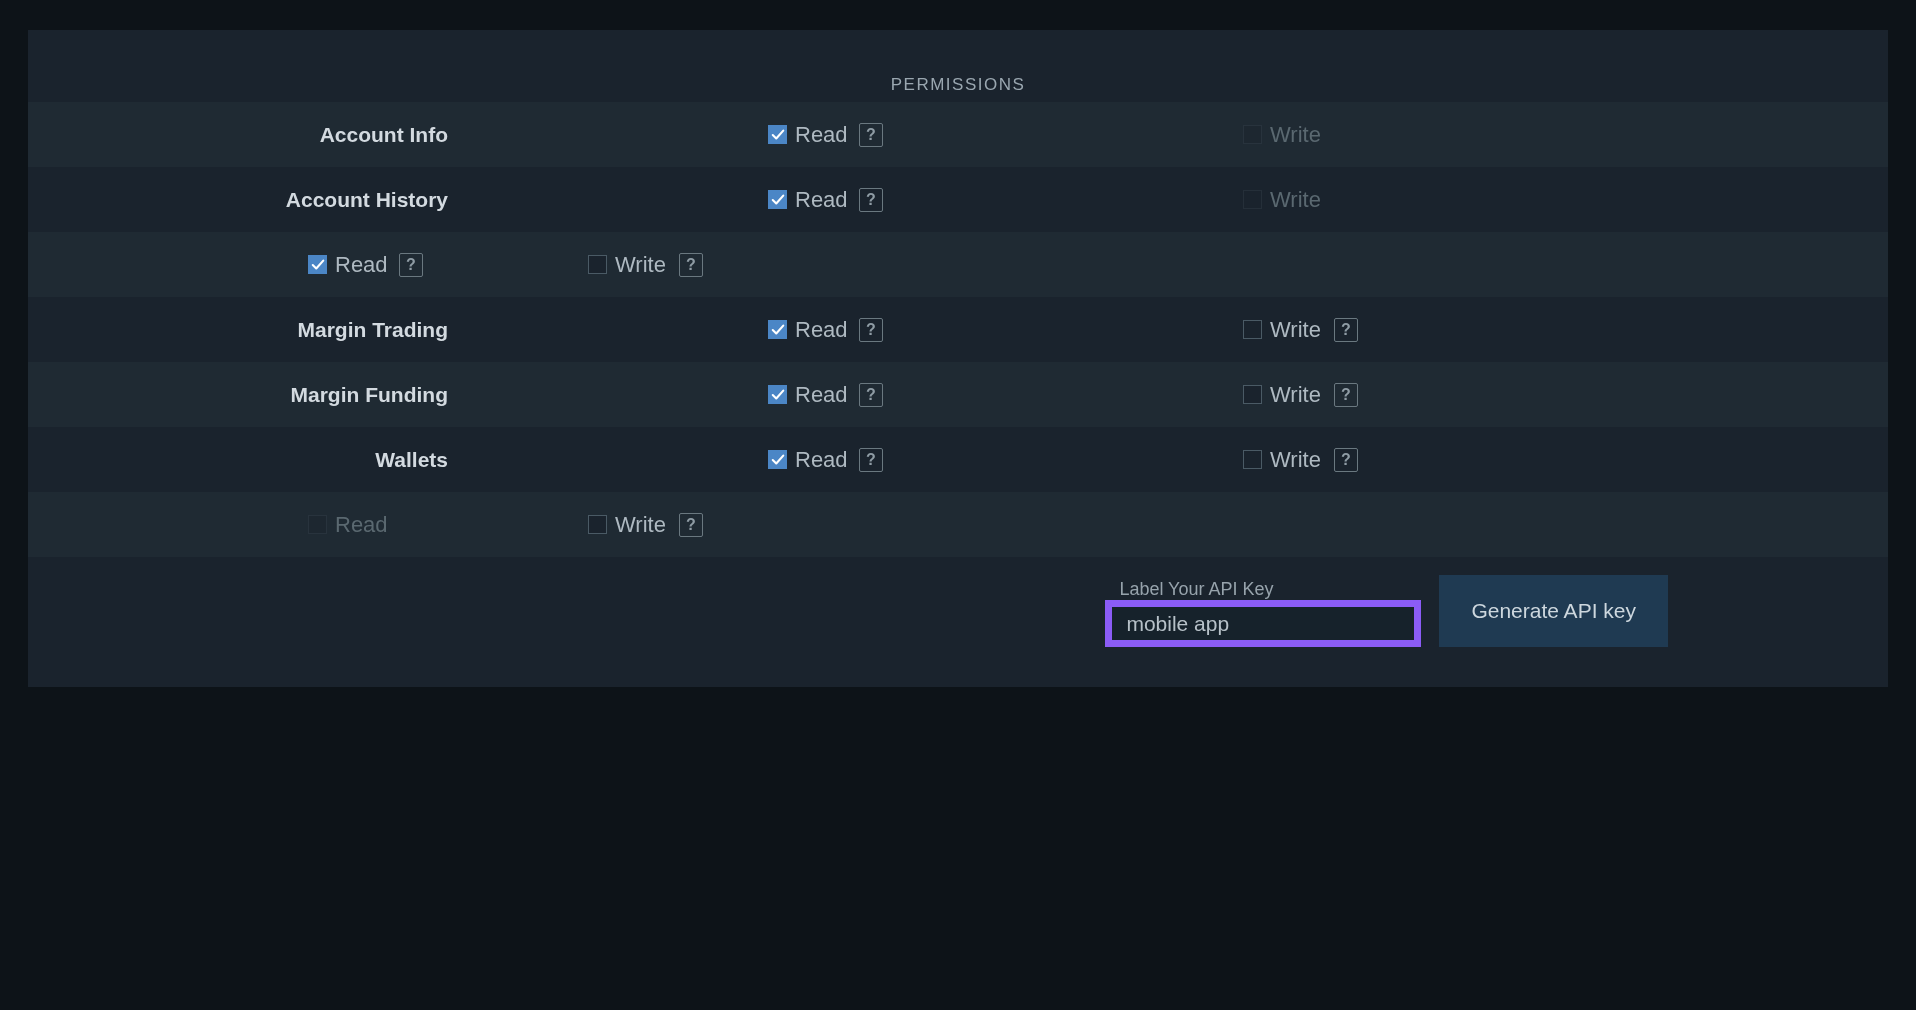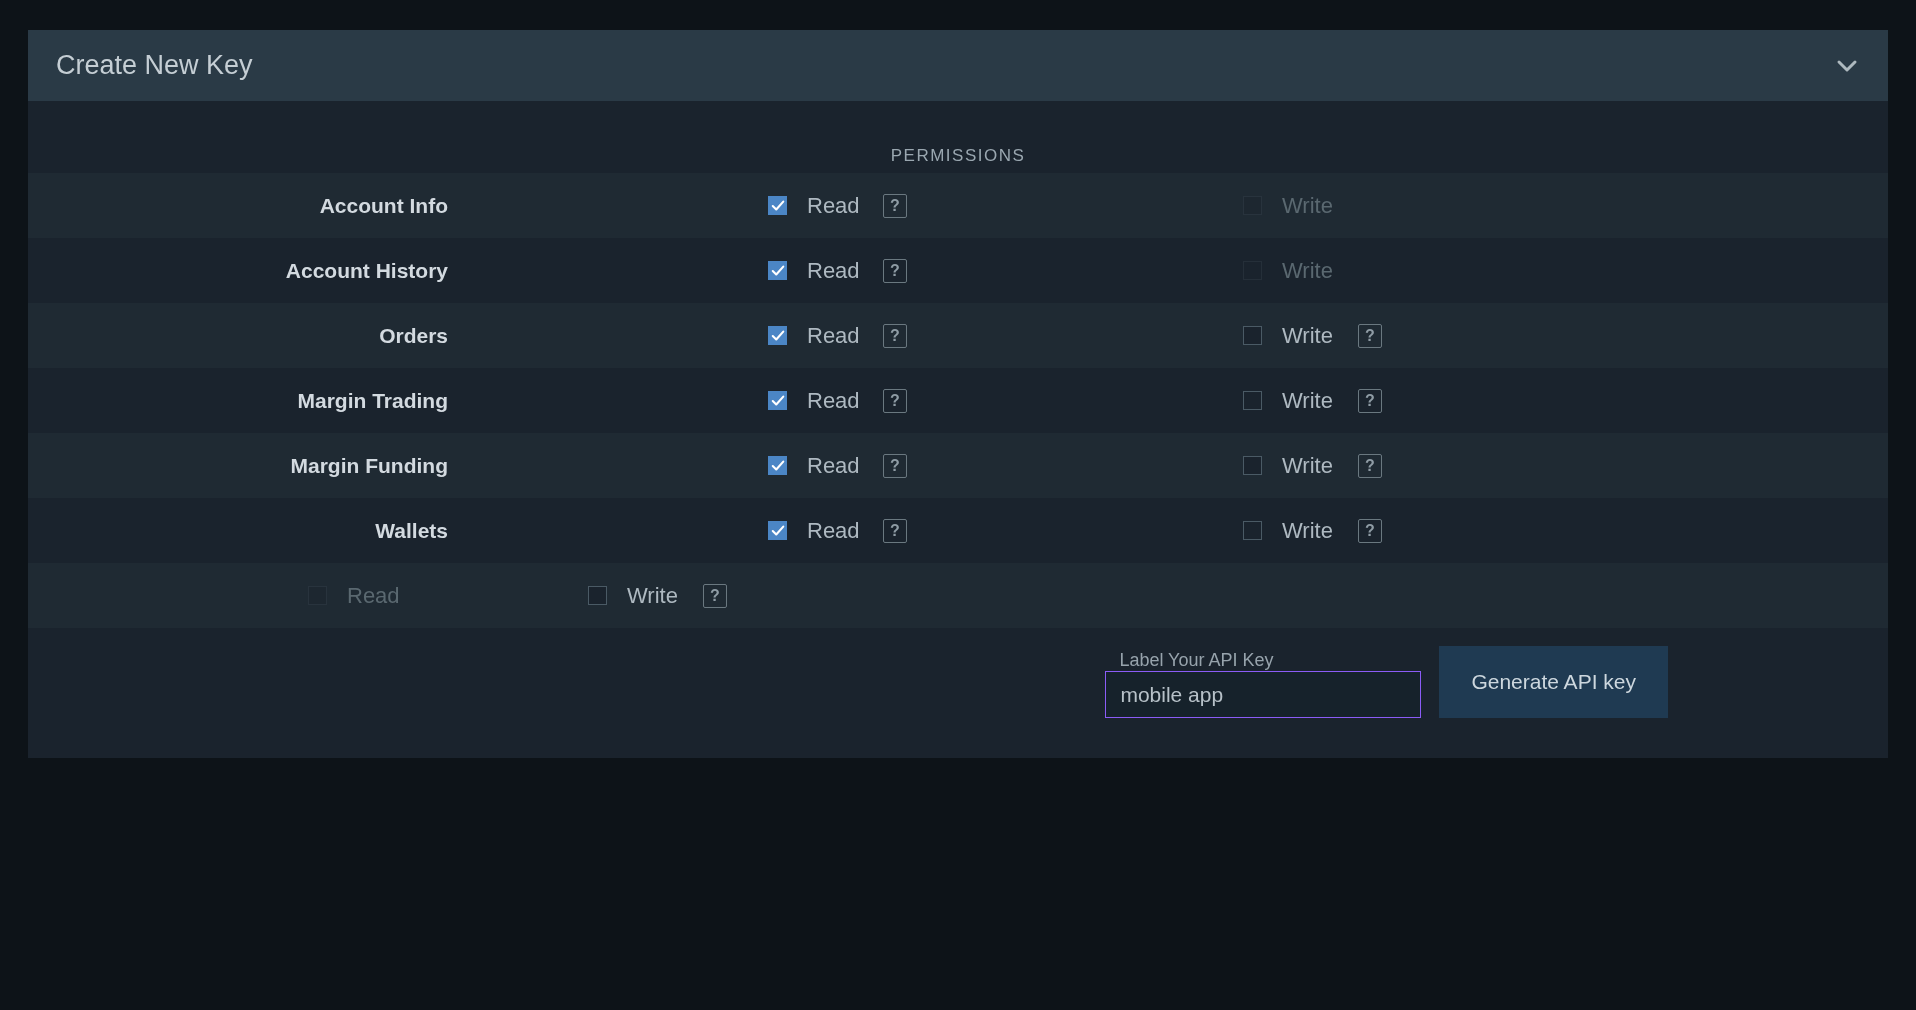--- a/index.html
+++ b/index.html
@@ -77,21 +77,21 @@
     padding-right: 40px;
     font-size: 21px;
     font-weight: 700;
     color: #d3dae0;
     padding-left: 28px;
   }
 
   .perm-cell {
     display: flex;
     align-items: center;
-    gap: 20px;
+    gap: 8px;
     padding-left: 280px;
   }
   .perm-cell.write-cell {
     padding-left: 100px;
   }
 
   .checkbox {
     width: 19px;
     height: 19px;
     border: 1px solid #4a5a65;
@@ -147,21 +147,21 @@
   }
   .label-group-label {
     font-size: 18px;
     color: #97a3ac;
     padding-left: 14px;
   }
   .text-input {
     width: 316px;
     height: 47px;
     background: #16222b;
-    border: 1px solid #8b5cf6;
+    border: 7px solid #8b5cf6;
     color: #b7c1c8;
     font-size: 21px;
     padding: 0 14px;
     outline: none;
   }
   .generate-btn {
     height: 72px;
     padding: 0 32px;
     background: #1f3a52;
     border: none;
@@ -170,28 +170,20 @@
     font-weight: 500;
     cursor: pointer;
   }
 </style>
 </head>
 <body>
 
 <div class="outer">
   <div class="panel">
 
-    <div class="panel-header">
-      <div class="panel-title">Create New Key</div>
-      <div class="chevron">
-        <svg viewBox="0 0 24 24" fill="none" stroke="#aeb9bf" stroke-width="3" stroke-linecap="round" stroke-linejoin="round">
-            <polyline points="4 8 12 16 20 8"></polyline>
-          </svg>
-      </div>
-    </div>
 
     <div class="body">
 
       <div class="permissions-header-row">
         <div></div>
         <div class="permissions-header-label">PERMISSIONS</div>
       </div>
 
       <div id="perm-rows">
           <div class="perm-row alt">
@@ -222,21 +214,20 @@
               <span class="perm-text">Read</span>
               <span class="help">?</span>
             </div>
             <div class="perm-cell write-cell">
               <span class="checkbox disabled"></span>
               <span class="perm-text disabled">Write</span>
             </div>
             <div></div>
           </div>
           <div class="perm-row alt">
-            <div class="perm-label">Orders</div>
             <div class="perm-cell">
               <span class="checkbox checked">
                 <svg viewBox="0 0 16 16" fill="none" stroke="#fff" stroke-width="2.4" stroke-linecap="round" stroke-linejoin="round">
                   <polyline points="2 8 6 12 14 3"></polyline>
                 </svg>
               </span>
               <span class="perm-text">Read</span>
               <span class="help">?</span>
             </div>
             <div class="perm-cell write-cell">

